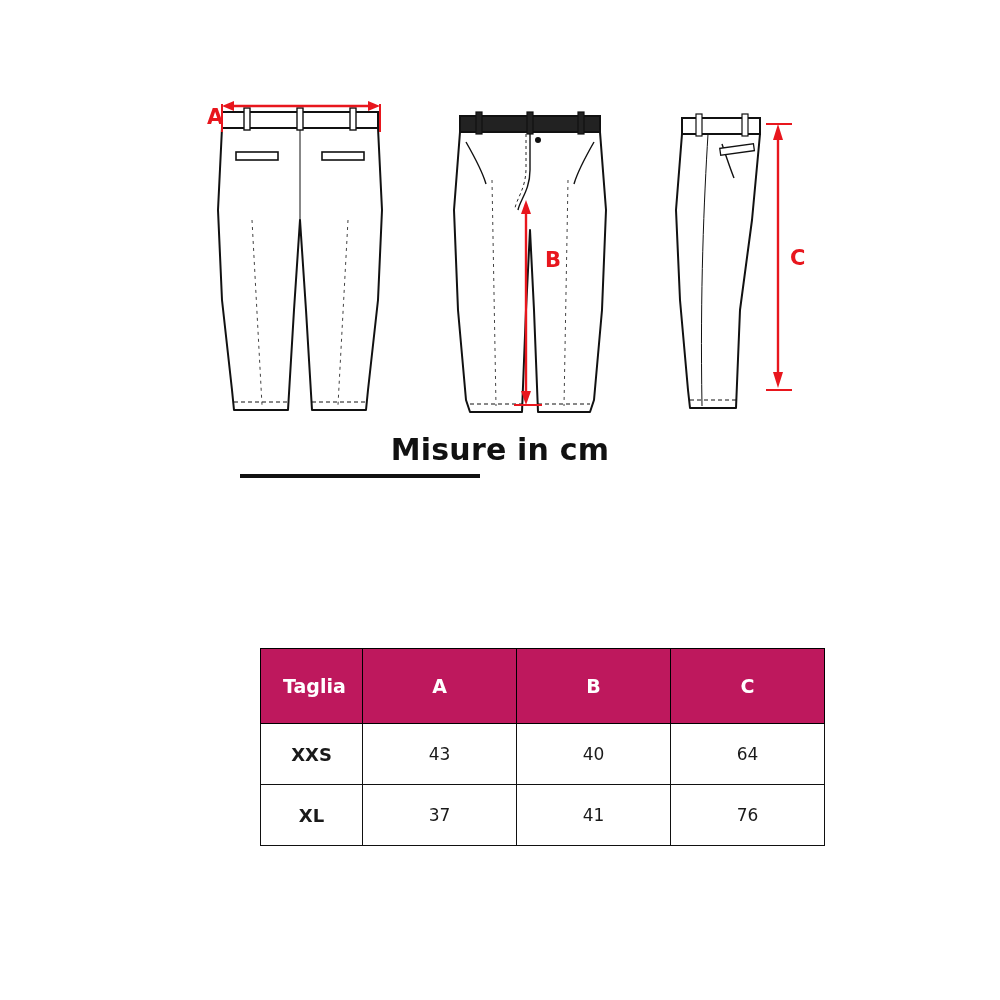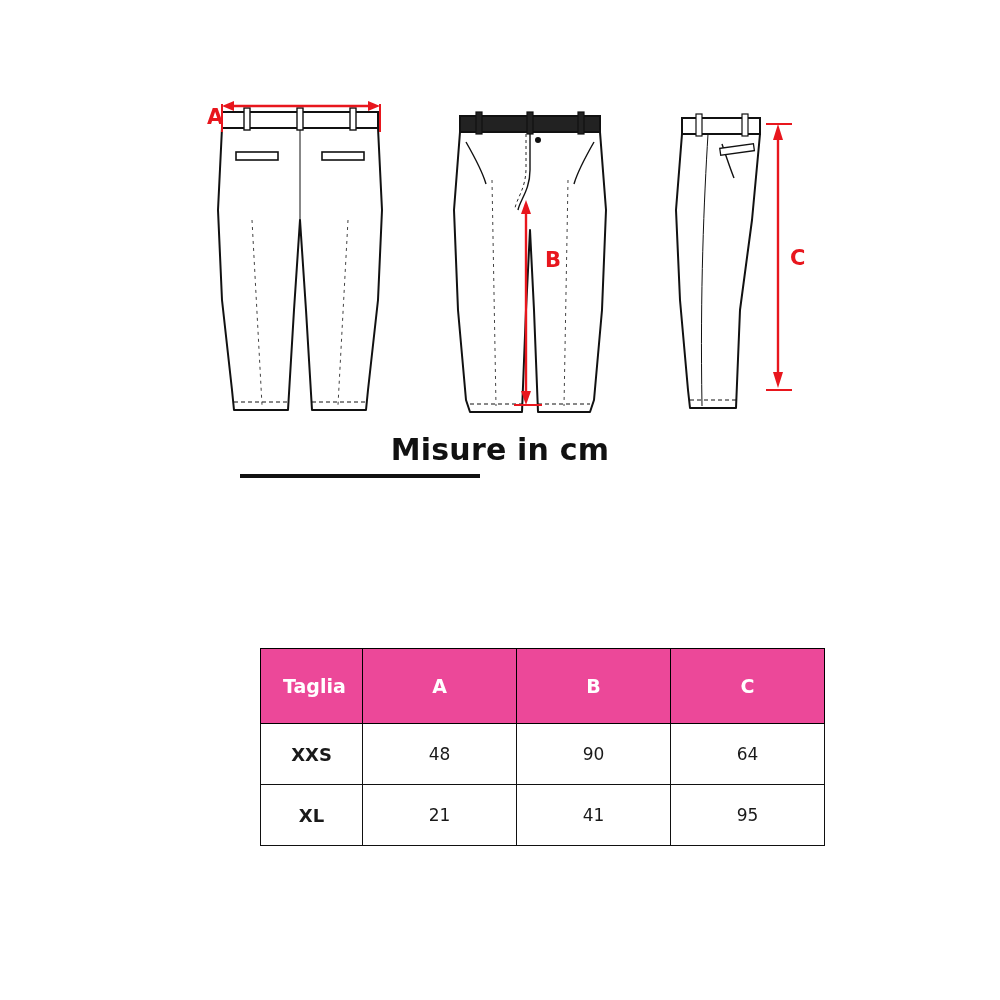--- a/index.html
+++ b/index.html
@@ -91,21 +91,21 @@
   }
   .size-table th,
   .size-table td {
     border: 1px solid #111111;
     height: 58px;
     text-align: center;
     vertical-align: middle;
     font-size: 17px;
   }
   .size-table thead th {
-    background: #ec4899;
+    background: #be185d;
     color: #ffffff;
     font-weight: bold;
     font-size: 19px;
     border: 1px solid #000000;
     height: 72px;
   }
   .size-table thead th.col-size {
     text-align: left;
     padding-left: 22px;
   }
@@ -232,26 +232,26 @@
       <tr>
         <th class="col-size">Taglia</th>
         <th>A</th>
         <th>B</th>
         <th>C</th>
       </tr>
     </thead>
     <tbody>
       <tr>
         <td class="col-size">XXS</td>
-        <td>48</td>
-        <td>90</td>
+        <td>43</td>
+        <td>40</td>
         <td>64</td>
       </tr>
       <tr>
         <td class="col-size">XL</td>
-        <td>21</td>
+        <td>37</td>
         <td>41</td>
-        <td>95</td>
+        <td>76</td>
       </tr>
     </tbody>
   </table>
 
 </div>
 
 </body></html>

